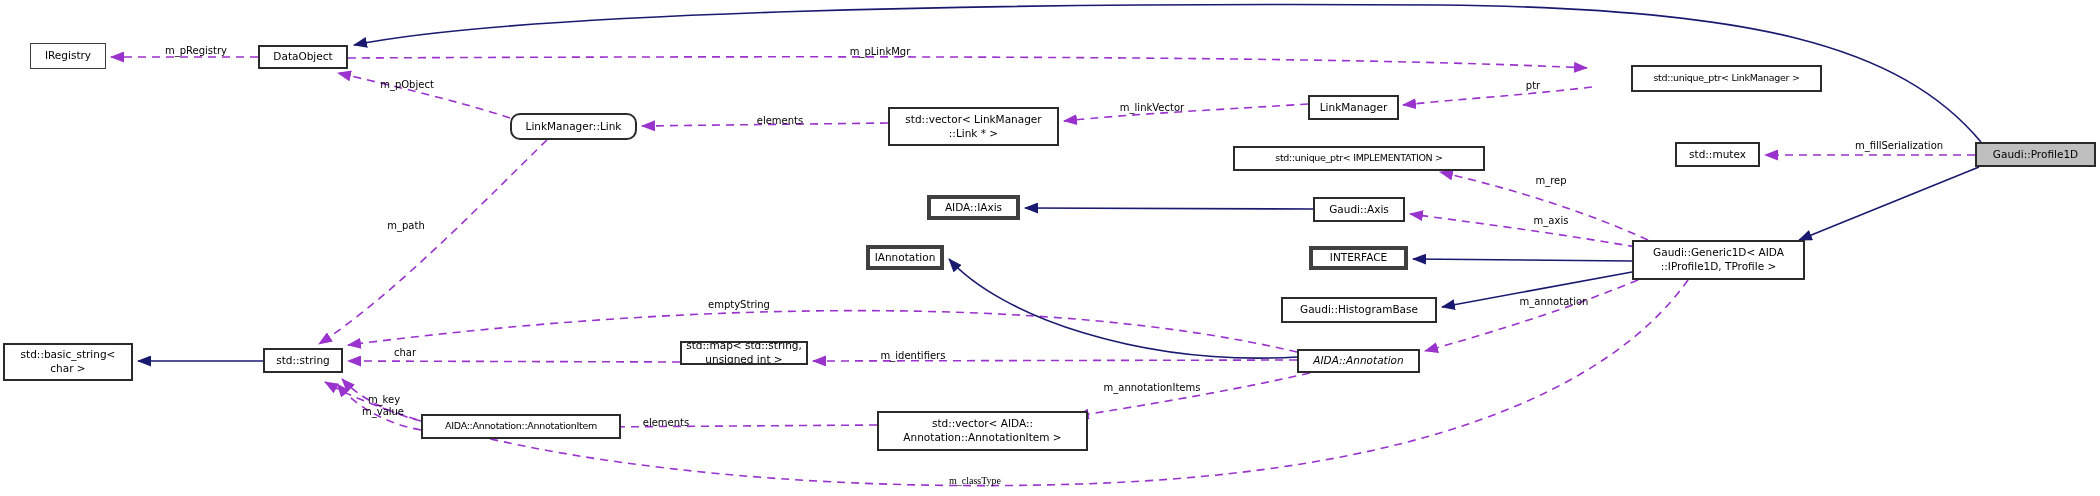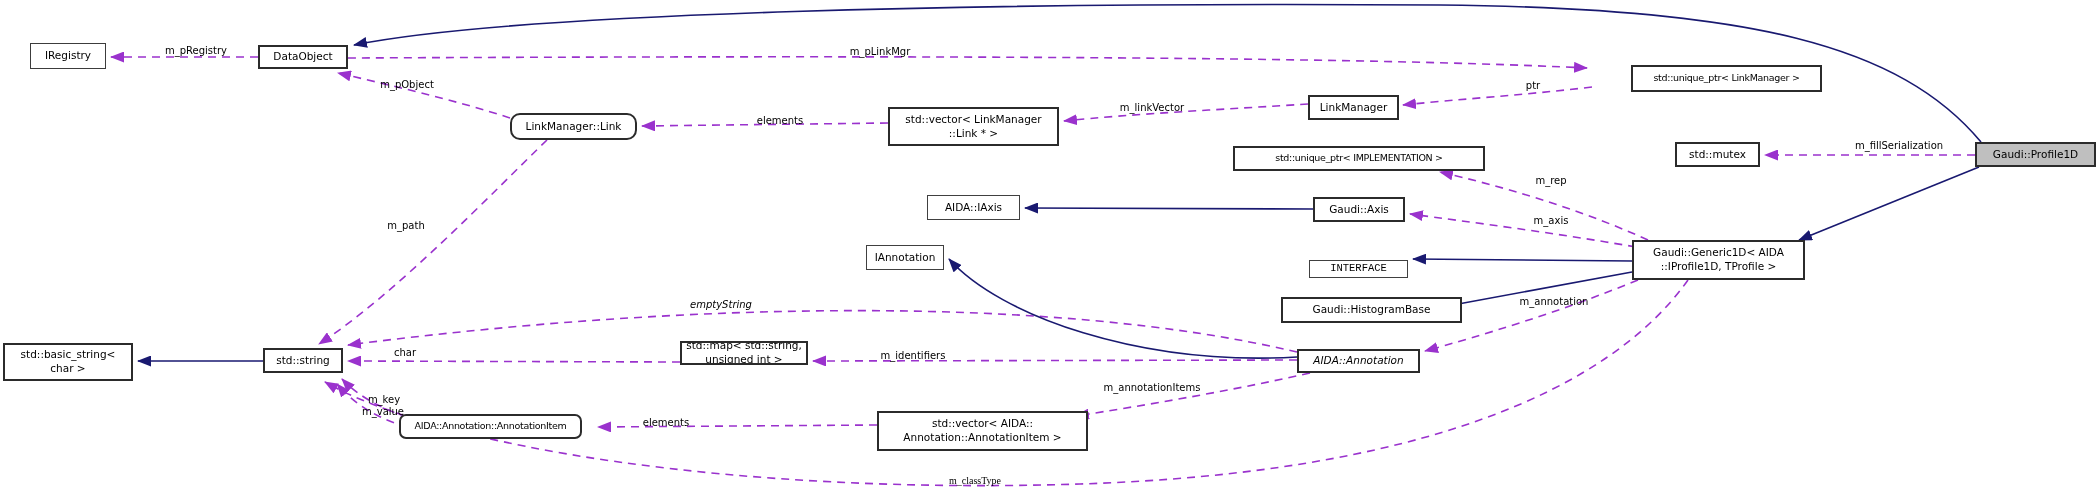--- a/index.html
+++ b/index.html
@@ -20,21 +20,21 @@
     border:2px solid #2b2b2b;
     display:flex;align-items:center;justify-content:center;
     text-align:center;
     font-size:10.5px;line-height:1.3;color:#000;
     white-space:pre-line;
     overflow:hidden;
     padding:8px 1px;
   }
   .node.small{font-size:9.5px;letter-spacing:-0.3px;}
   .node.thin{border-width:1px;border-color:#3c3c3c;}
-  .node.gray{border:1px solid #404040;}
+  .node.gray{border:4px solid #404040;}
   .node.highlight{background:#bfbfbf;border-width:2px;}
   .edge-label{
     position:absolute;
     transform:translate(-50%,-50%);
     font-size:10px;color:#000;
     white-space:nowrap;
     pointer-events:none;
   }
 </style>
 </head>
@@ -86,48 +86,48 @@
       <div class="node plain" style="left: 888px; top: 107px; width: 171px; height: 39px;">std::vector&lt; LinkManager
 ::Link * &gt;</div>
       <div class="node plain" style="left: 1308px; top: 95px; width: 91px; height: 25px;">LinkManager</div>
       <div class="node plain small" style="left: 1631px; top: 65px; width: 191px; height: 27px;">std::unique_ptr&lt; LinkManager &gt;</div>
       <div class="node plain" style="left: 1675px; top: 142px; width: 85px; height: 25px;">std::mutex</div>
       <div class="node highlight" style="left: 1975px; top: 142px; width: 121px; height: 25px;">Gaudi::Profile1D</div>
       <div class="node plain small" style="left: 1233px; top: 146px; width: 252px; height: 25px;">std::unique_ptr&lt; IMPLEMENTATION &gt;</div>
       <div class="node plain" style="left: 1313px; top: 197px; width: 92px; height: 25px;">Gaudi::Axis</div>
       <div class="node gray" style="left: 927px; top: 195px; width: 93px; height: 25px;">AIDA::IAxis</div>
       <div class="node gray" style="left: 866px; top: 245px; width: 78px; height: 25px;">IAnnotation</div>
-      <div class="node gray" style="left: 1309px; top: 260px; width: 99px; height: 16px; font-family: Liberation Mono, monospace;">INTERFACE</div>
+      <div class="node gray" style="left: 1309px; top: 246px; width: 99px; height: 16px;">INTERFACE</div>
       <div class="node plain" style="left: 1632px; top: 240px; width: 173px; height: 40px;">Gaudi::Generic1D&lt; AIDA
 ::IProfile1D, TProfile &gt;</div>
-      <div class="node plain" style="left: 1281px; top: 297px; width: 181px; height: 26px;">Gaudi::HistogramBase</div>
+      <div class="node plain" style="left: 1281px; top: 297px; width: 156px; height: 26px;">Gaudi::HistogramBase</div>
       <div class="node plain" style="left: 1297px; top: 349px; width: 123px; height: 24px; font-style: italic;">AIDA::Annotation</div>
       <div class="node plain" style="left: 3px; top: 343px; width: 130px; height: 38px;">std::basic_string&lt;
 char &gt;</div>
       <div class="node plain" style="left: 263px; top: 348px; width: 80px; height: 25px;">std::string</div>
       <div class="node plain" style="left: 680px; top: 341px; width: 128px; height: 24px;">std::map&lt; std::string,
 unsigned int &gt;</div>
-      <div class="node plain small" style="left: 399px; top: 414px; width: 183px; height: 25px; border-radius: 7px;">AIDA::Annotation::AnnotationItem</div>
+      <div class="node plain small" style="left: 421px; top: 414px; width: 200px; height: 25px;">AIDA::Annotation::AnnotationItem</div>
       <div class="node plain" style="left: 877px; top: 411px; width: 211px; height: 40px;">std::vector&lt; AIDA::
 Annotation::AnnotationItem &gt;</div>
     </div>
   <div id="label-layer">
       <span class="edge-label" style="left: 196px; top: 50px;">m_pRegistry</span>
       <span class="edge-label" style="left: 407px; top: 84px;">m_pObject</span>
       <span class="edge-label" style="left: 780px; top: 120px;">elements</span>
       <span class="edge-label" style="left: 1152px; top: 107px;">m_linkVector</span>
       <span class="edge-label" style="left: 880px; top: 51px;">m_pLinkMgr</span>
       <span class="edge-label" style="left: 1533px; top: 85px;">ptr</span>
       <span class="edge-label" style="left: 1551px; top: 180px;">m_rep</span>
       <span class="edge-label" style="left: 1551px; top: 220px;">m_axis</span>
       <span class="edge-label" style="left: 1899px; top: 145px;">m_fillSerialization</span>
       <span class="edge-label" style="left: 1554px; top: 301px;">m_annotation</span>
       <span class="edge-label" style="left: 913px; top: 355px;">m_identifiers</span>
       <span class="edge-label" style="left: 405px; top: 352px;">char</span>
       <span class="edge-label" style="left: 406px; top: 225px;">m_path</span>
-      <span class="edge-label" style="left: 721px; top: 304px; font-style: italic;">emptyString</span>
+      <span class="edge-label" style="left: 739px; top: 304px;">emptyString</span>
       <span class="edge-label" style="left: 384px; top: 399px;">m_key</span>
       <span class="edge-label" style="left: 383px; top: 411px;">m_value</span>
       <span class="edge-label" style="left: 666px; top: 422px;">elements</span>
       <span class="edge-label" style="left: 1152px; top: 387px;">m_annotationItems</span>
       <span class="edge-label" style="left: 975px; top: 480px; font-family: Liberation Serif, serif;">m_classType</span>
     </div>
 </div>
 
 </body></html>

